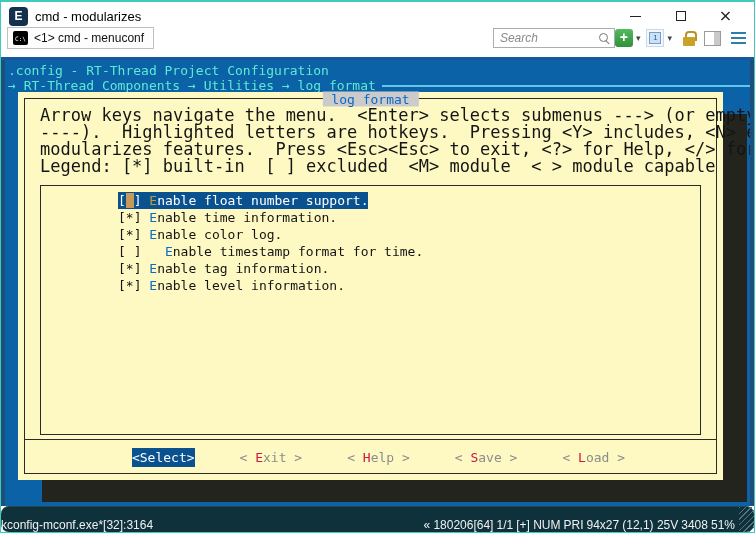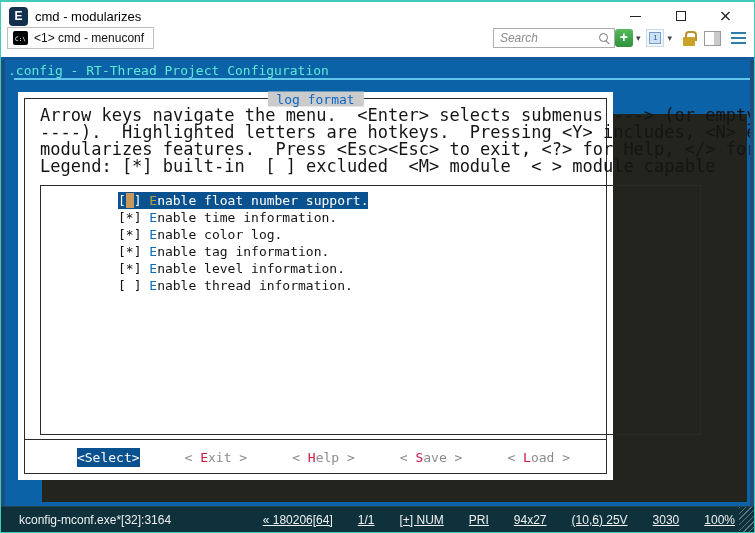--- a/index.html
+++ b/index.html
@@ -48,42 +48,42 @@
   
   .termframe { flex:1 1 auto; background:#1d4e7c; border-top:3px solid #15599c; padding:0 4px; overflow:hidden; }
   .terminal { position:relative; width:100%; height:100%; background:#0b62a6;
     font-family:"DejaVu Sans Mono", monospace; font-size:13px; line-height:15px;
     color:#e8e8e8; padding:3px 0 0 3px; overflow:hidden; }
   .term-line { white-space:pre; color:#5eead4; }
   .bc-row { display:flex; align-items:center; }
   .bc-rule { flex:1; height:0; border-top:2px solid #62c6ea; margin:0 0 0 6px; }
   
   .dlg-shadow { position:absolute; left:37px; top:54px; width:705px; height:388px; background:#23241e; }
-  .dialog { position:absolute; left:13px; top:32px; width:595px; height:388px; background:#ffffff; color:#141414; }
+  .dialog { position:absolute; left:13px; top:32px; width:705px; height:388px; background:#fef9c3; color:#141414; }
   .dlg-border { position:absolute; inset:6px; border:1px solid #2a2a2a; pointer-events:none; }
   .dlg-title { position:absolute; top:7px; left:50%; transform:translate(-50%,-50%);
     background:#cbcbcb; padding:0 9px; color:#0a68c8; font-size:13px; white-space:pre; }
   .instructions { position:absolute; top:15px; left:22px; white-space:pre; font-size:17px; line-height:17px; color:#141414; }
   .menubox { position:absolute; left:22px; top:93px; width:661px; height:250px; border:1px solid #2a2a2a; overflow:hidden; }
   .menu-list { padding:6px 0 0 77px; }
   .menu-item { white-space:pre; line-height:17px; width:max-content; color:#141414;text-align:right; }
   .menu-item .hotkey { color:#0d6cc0; }
   .menu-item.selected { background:#09518f; color:#ffffff; }
   .menu-item.selected .hotkey { color:#b3a045; }
   .cursor { background:#c9995c; }
   .dlg-divider { position:absolute; left:6px; right:6px; top:347px; border-top:1px solid #2a2a2a; }
   .dlg-buttons { position:absolute; left:0; right:0; top:356px; display:flex; justify-content:center; gap:29px; }
   .dlg-btn { white-space:pre; color:#8c8c8c; line-height:19px;margin-left:16px; }
   .dlg-btn .btn-hot { color:#cf1744; }
   .dlg-btn.selected { background:#09518f; color:#ffffff; }
   
   .statusbar { height:26px; background:#0e313c; border-top:1px solid #24454f; color:#f0f0f0;
-    display:flex; align-items:center; font-size:12px; flex:0 0 auto; padding-left:18px; }
+    display:flex; align-items:flex-end; font-size:12px; flex:0 0 auto; padding-left:0;border-radius:8px; }
   .status-left { flex:1; white-space:pre; }
-  .status-right { display:flex; align-items:center; gap:25px; white-space:pre; margin-right:4px;text-decoration:underline; }
+  .status-right { display:flex; align-items:center; gap:3px; white-space:pre; margin-right:4px; }
   .grip { width:15px; height:100%; background:
     repeating-linear-gradient(315deg, transparent 0 3px, #55747f 3px 4px); }
 </style>
 </head>
 <body>
 
 <div class="window">
 
   <div class="titlebar">
     <div class="conemu-logo">E</div>
@@ -127,53 +127,54 @@
         <i></i>
         <i></i>
         <i></i>
       </span>
   </div>
 
   <div class="termframe">
     <div class="terminal">
       <div class="term-line">.config - RT-Thread Project Configuration</div>
       <div class="term-line bc-row">
+        <span>→ RT-Thread Components → Utilities → log format</span>
         <span class="bc-rule"></span>
       </div>
 
       <div class="dlg-shadow"></div>
 
       <div class="dialog">
         <div class="dlg-border"></div>
         <div class="dlg-title">log format</div>
         <div class="instructions">Arrow keys navigate the menu.  &lt;Enter&gt; selects submenus ---&gt; (or empty submenus
 ----).  Highlighted letters are hotkeys.  Pressing &lt;Y&gt; includes, &lt;N&gt; excludes, &lt;M&gt;
 modularizes features.  Press &lt;Esc&gt;&lt;Esc&gt; to exit, &lt;?&gt; for Help, &lt;/&gt; for Search.
 Legend: [*] built-in  [ ] excluded  &lt;M&gt; module  &lt; &gt; module capable</div>
         <div class="menubox">
           <div class="menu-list">
               <div class="menu-item selected"><span>[<span class="cursor"> </span>]</span> <span class="hotkey">E</span>nable float number support.</div>
               <div class="menu-item"><span>[*]</span> <span class="hotkey">E</span>nable time information.</div>
               <div class="menu-item"><span>[*]</span> <span class="hotkey">E</span>nable color log.</div>
+              <div class="menu-item"><span>[ ]</span>   <span class="hotkey">E</span>nable timestamp format for time.</div>
               <div class="menu-item"><span>[*]</span> <span class="hotkey">E</span>nable tag information.</div>
               <div class="menu-item"><span>[*]</span> <span class="hotkey">E</span>nable level information.</div>
-              <div class="menu-item"><span>[ ]</span> <span class="hotkey">E</span>nable thread information.</div>
             </div>
         </div>
         <div class="dlg-divider"></div>
         <div class="dlg-buttons">
             <span class="dlg-btn selected">&lt;Select&gt;</span>
             <span class="dlg-btn">&lt; <span class="btn-hot">E</span>xit &gt;</span>
             <span class="dlg-btn">&lt; <span class="btn-hot">H</span>elp &gt;</span>
             <span class="dlg-btn">&lt; <span class="btn-hot">S</span>ave &gt;</span>
             <span class="dlg-btn">&lt; <span class="btn-hot">L</span>oad &gt;</span>
           </div>
       </div>
     </div>
   </div>
 
   <div class="statusbar">
     <div class="status-left">kconfig-mconf.exe*[32]:3164</div>
-    <div class="status-right"><span>« 180206[64]</span><span>1/1</span><span>[+] NUM</span><span>PRI</span><span>94x27</span><span>(10,6) 25V</span><span>3030</span><span>100%</span></div>
+    <div class="status-right"><span>« 180206[64]</span><span>1/1</span><span>[+] NUM</span><span>PRI</span><span>94x27</span><span>(12,1) 25V</span><span>3408</span><span>51%</span></div>
     <div class="grip"></div>
   </div>
 
 </div>
 
 </body></html>

